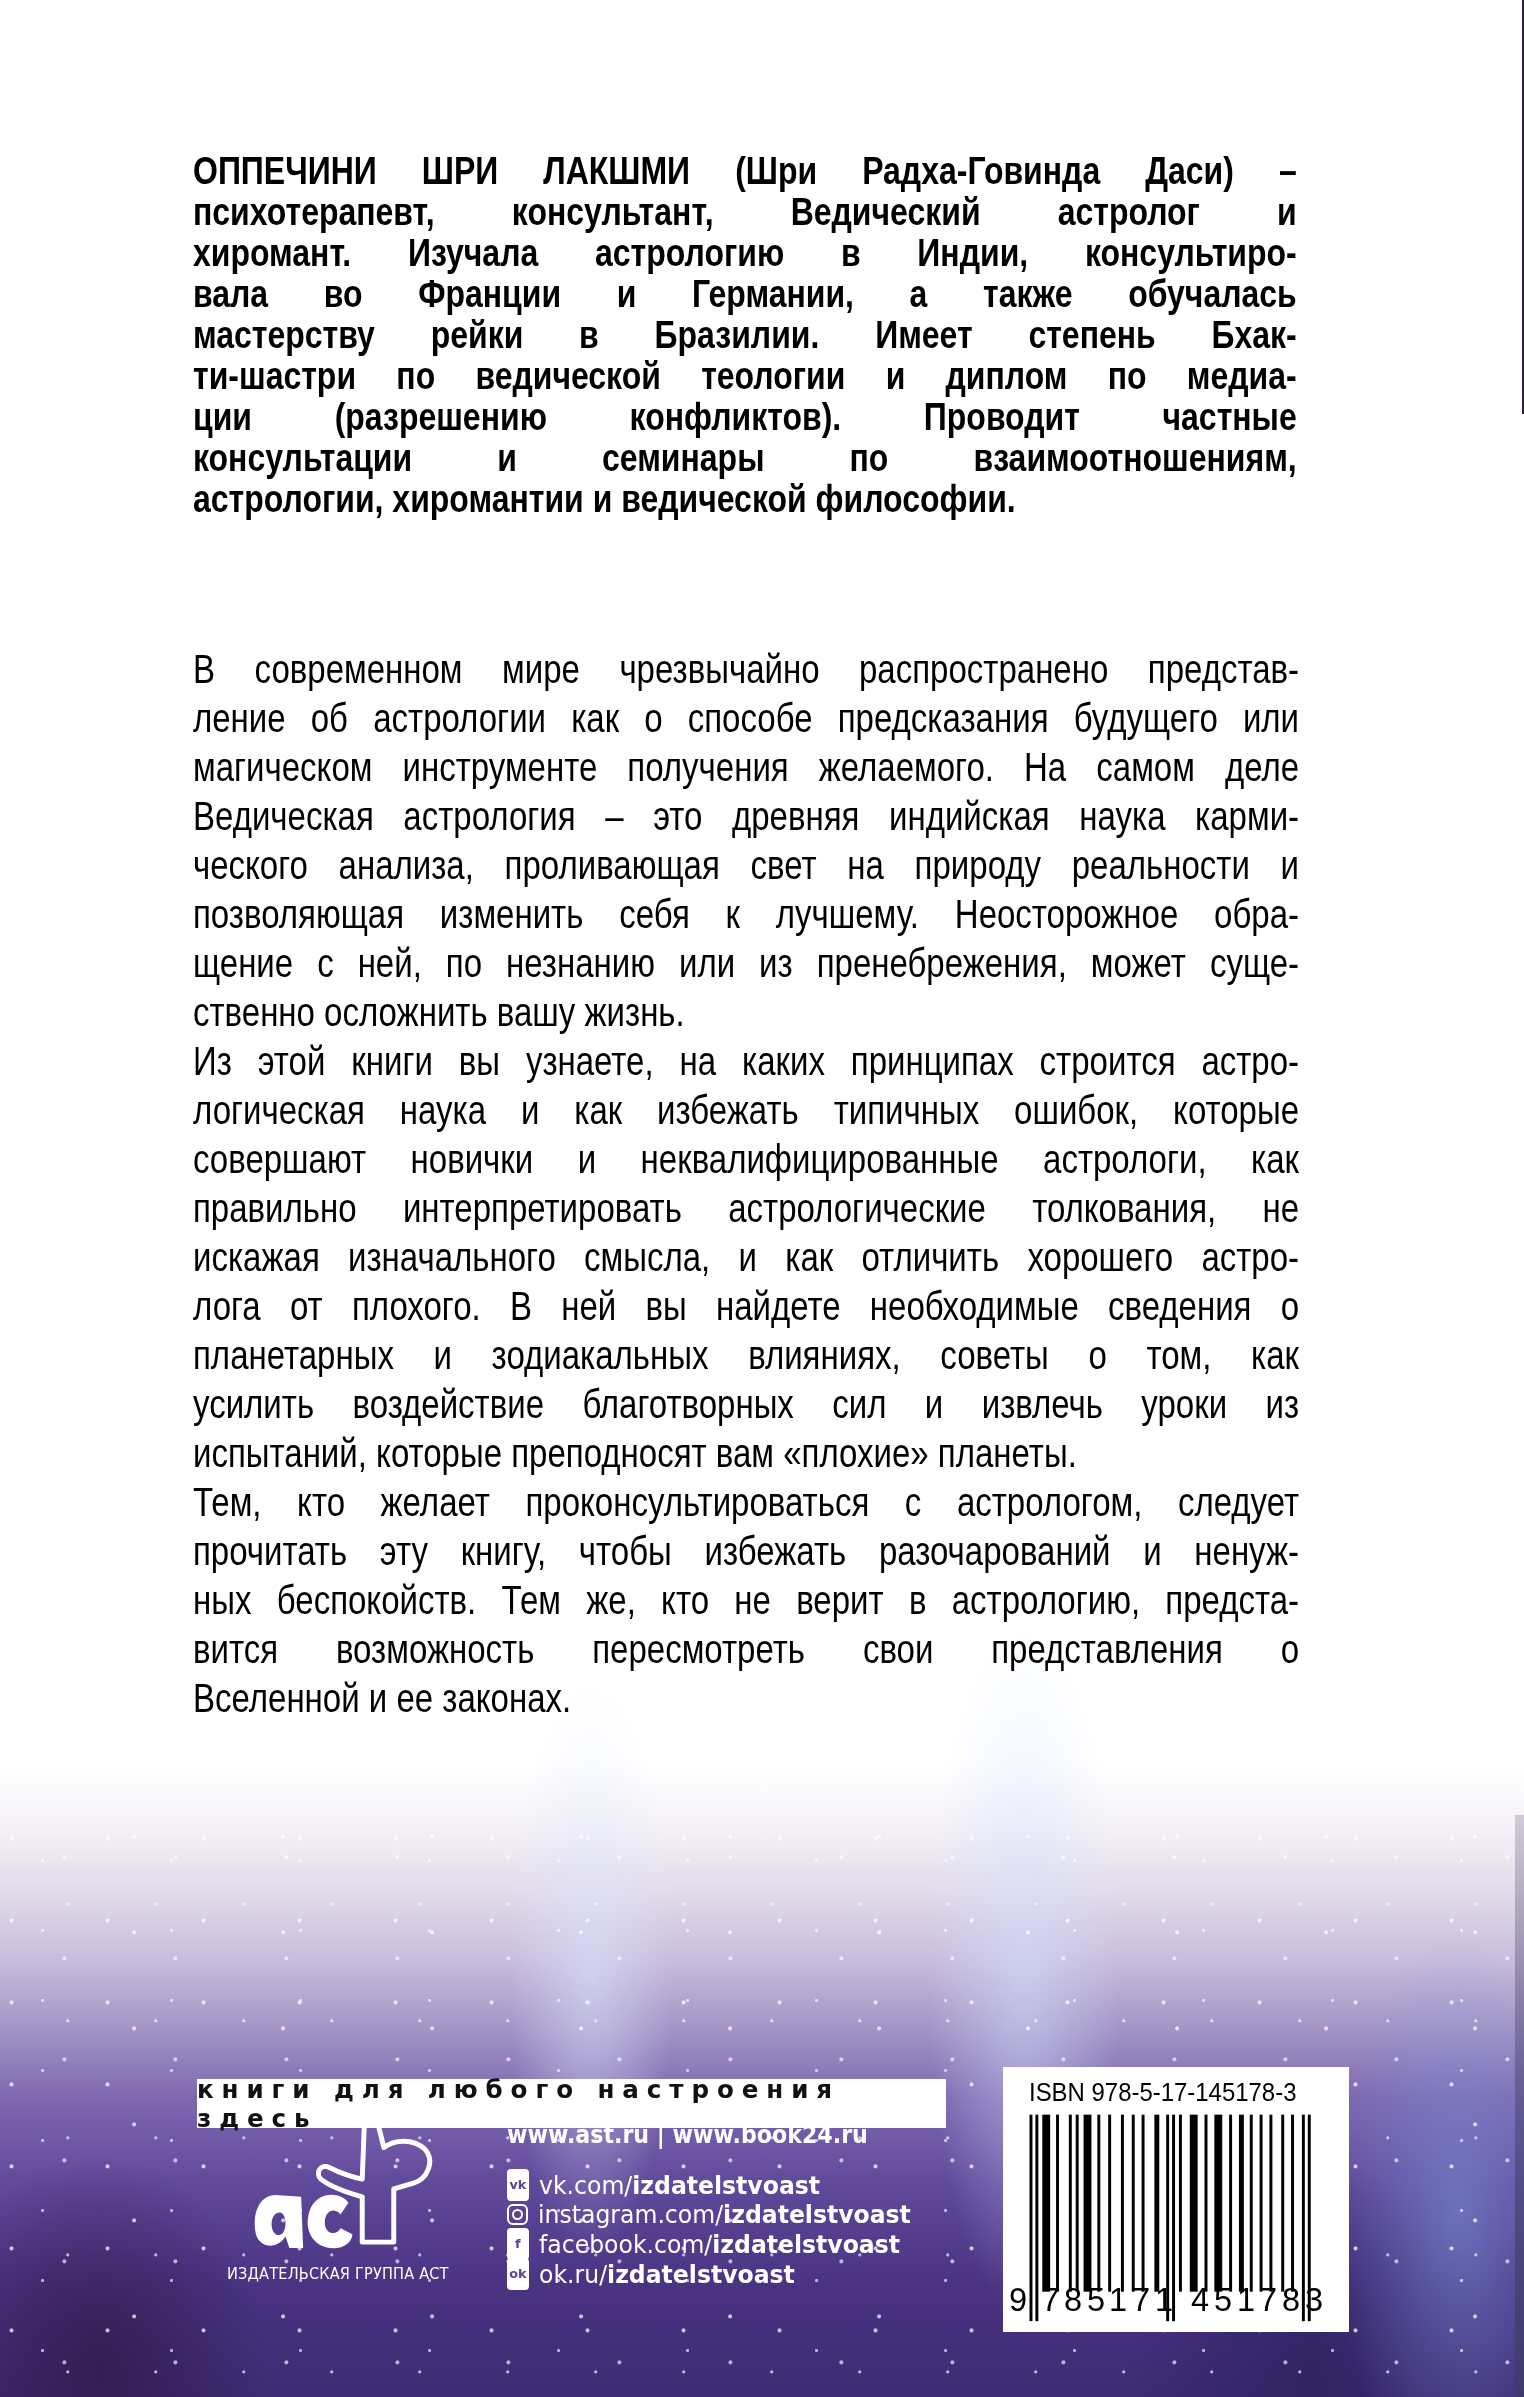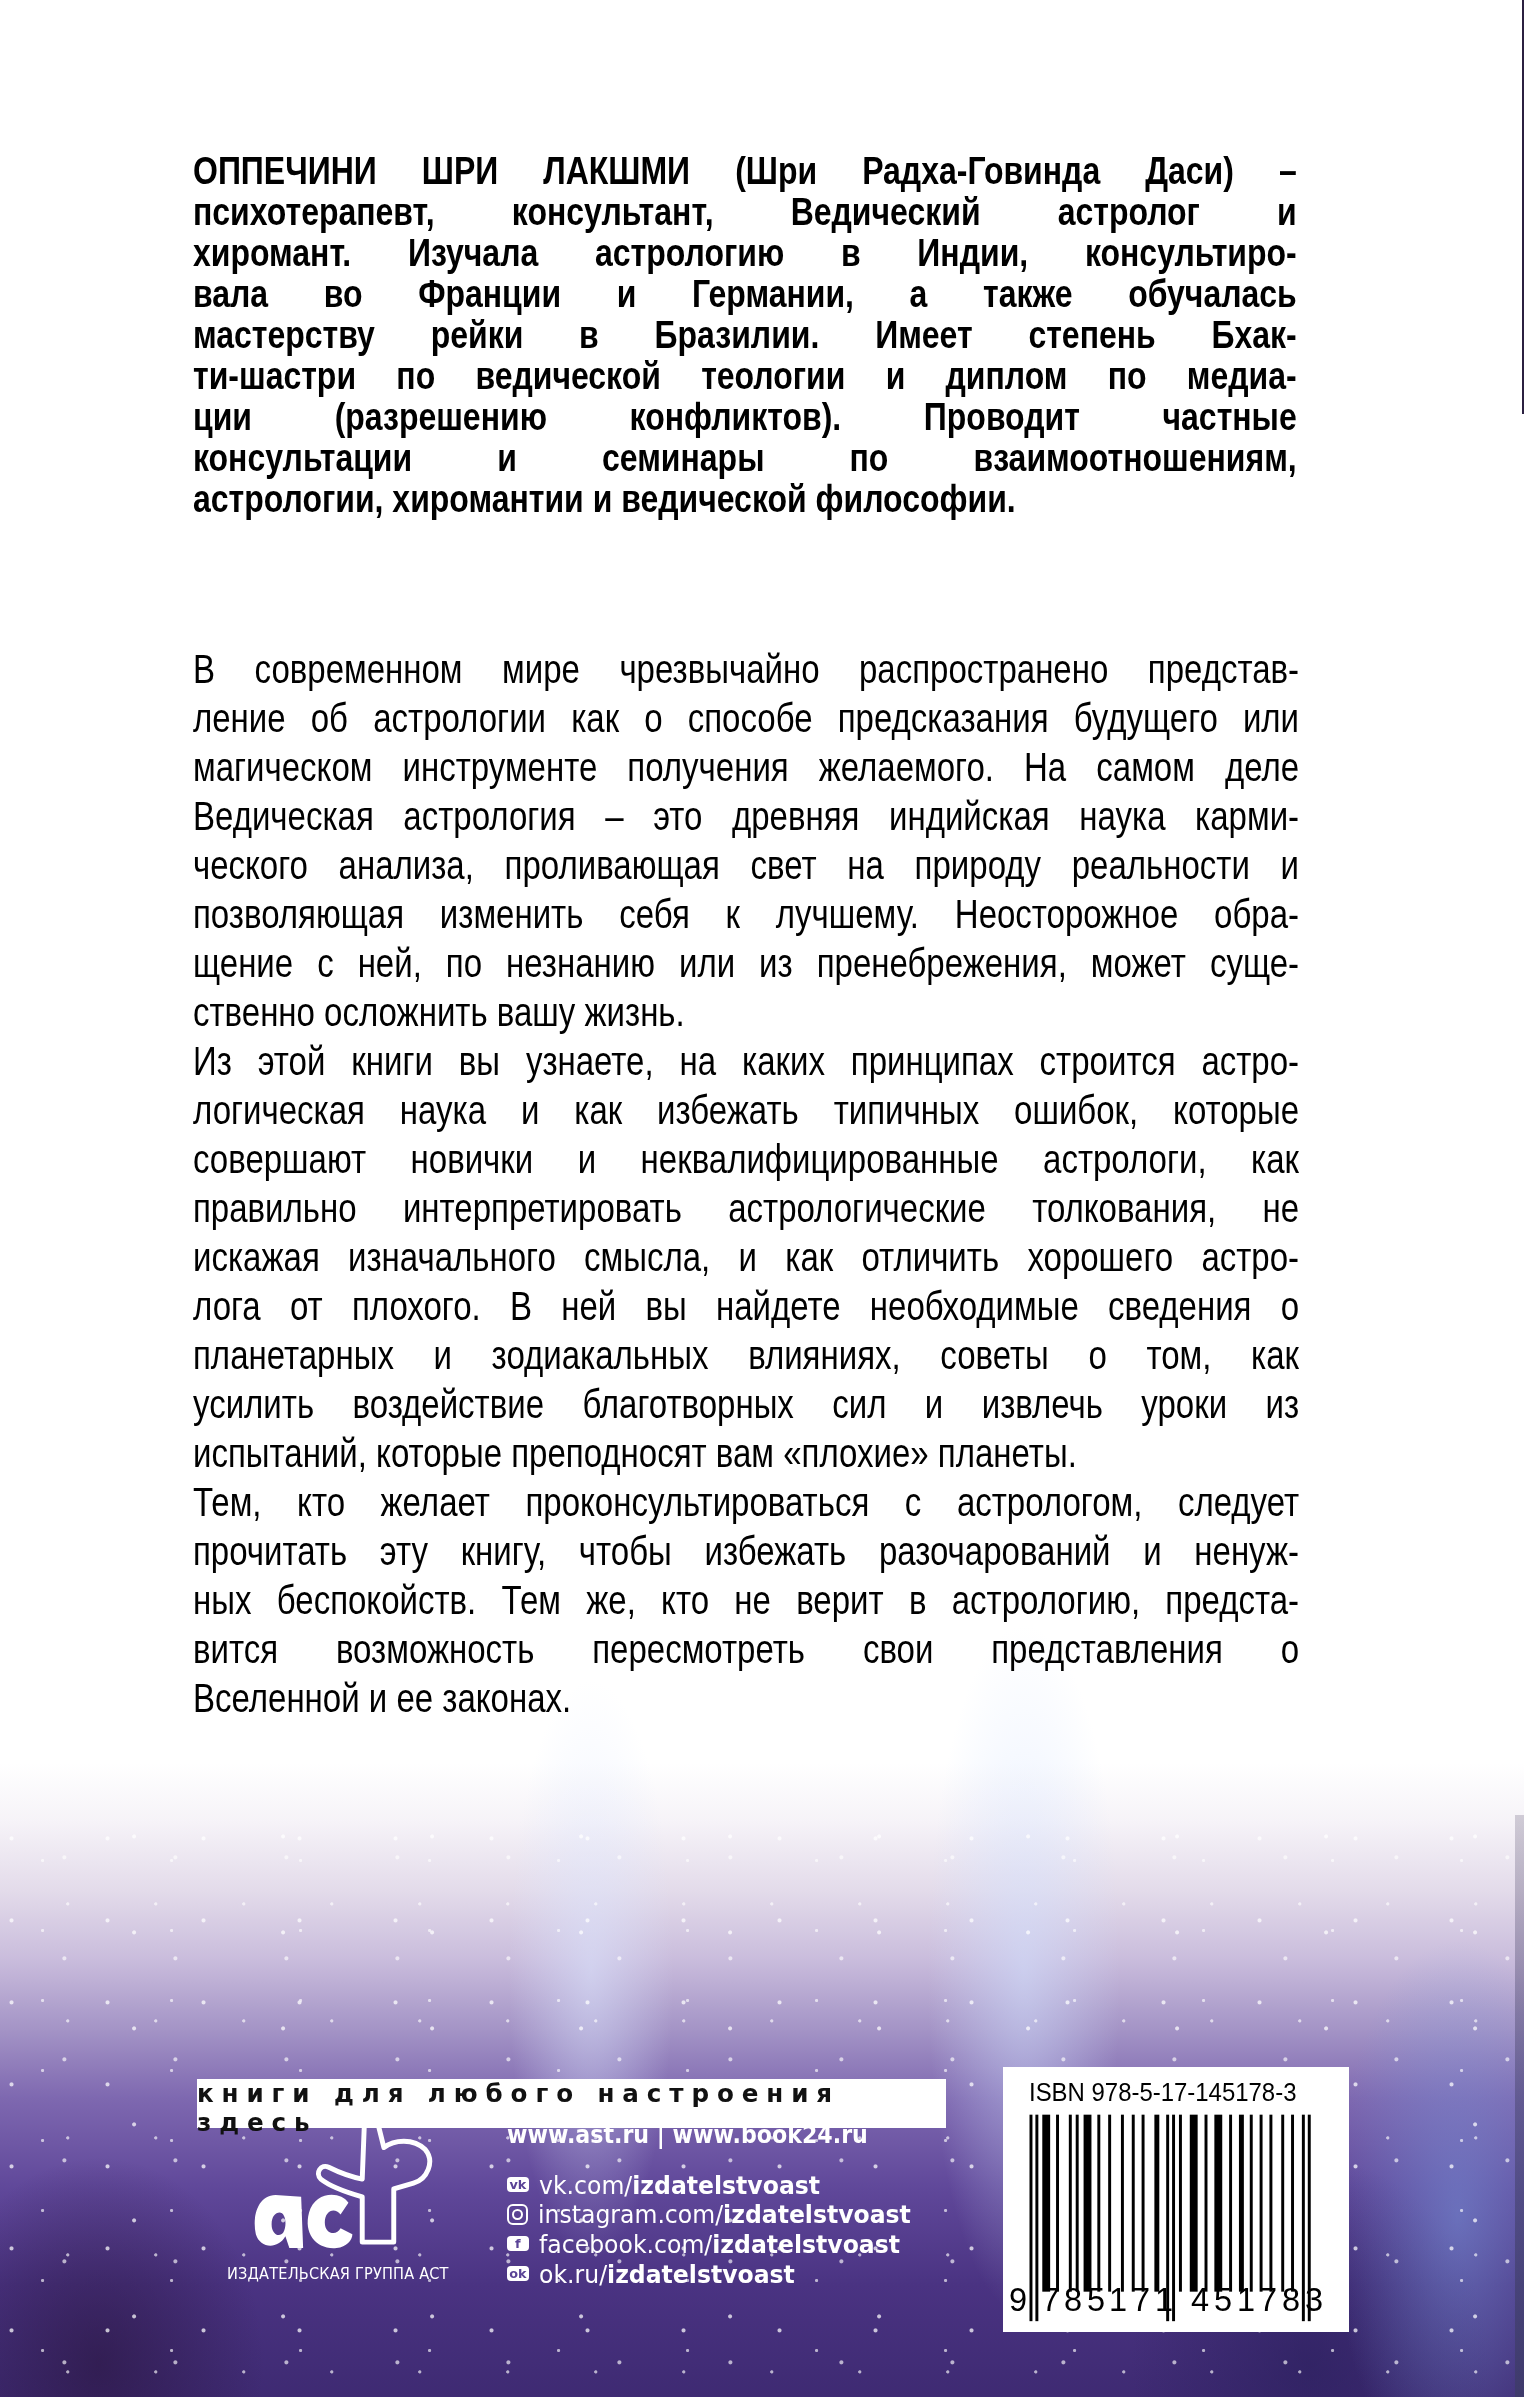--- a/index.html
+++ b/index.html
@@ -42,42 +42,42 @@
     font-family:"Liberation Sans", sans-serif; font-weight:normal;
     font-size:41px; line-height:49px; color:#000;
     transform-origin:0 0; transform:scaleX(0.805);
   }
   .line { display:block; text-align:justify; text-align-last:justify; white-space:nowrap; }
   .line.last { text-align-last:left; }
   .bio .line, .body-text .line { white-space:normal; }
 
   .tagline-box {
     position:absolute; left:197px; top:2079px; width:749px; height:49px;
-    background:#ffffff; display:flex; justify-content:center;
+    background:#ffffff; display:flex; align-items:center; justify-content:center;
   }
   .tagline {
     font-family:"DejaVu Sans", sans-serif; font-weight:bold; font-size:24.6px; letter-spacing:7.9px; color:#111;
   }
 
   .logo { position:absolute; left:246px; top:2118px; width:197px; height:138px; }
   .logo-label {
     position:absolute; left:227px; top:2264px; width:236px;
     font-family:"DejaVu Sans", sans-serif; font-size:15.8px; color:#ffffff; white-space:nowrap;
     transform-origin:0 0; transform:scaleX(0.92); letter-spacing:0.2px;
   }
 
   .sites {
     position:absolute; left:507px; top:2120px;
     font-family:"DejaVu Sans", sans-serif; font-weight:bold; font-size:24.6px; color:#ffffff; white-space:nowrap;
     transform-origin:0 0; transform:scaleX(0.9);
   }
   .socials { position:absolute; left:507px; top:2170px; }
   .social-row { display:flex; align-items:center; height:29.6px; white-space:nowrap; }
   .social-icon {
-    width:21.7px; height:15px; border-radius:3.9px; background:#ffffff; margin-right:10.8px;
+    width:21.7px; height:32px; border-radius:3.9px; background:#ffffff; margin-right:10.8px;
     display:flex; align-items:center; justify-content:center;
     font-family:"DejaVu Sans", sans-serif; font-weight:bold; font-size:12.8px; color:#5a4396; flex:none;
   }
   .social-icon.outline { background:transparent; border:2.5px solid #ffffff; width:16.7px; height:16.7px; border-radius:5.9px; }
   .social-icon.outline::after { content:""; width:6.9px; height:6.9px; border:2.5px solid #fff; border-radius:50%; }
   .social-text { font-family:"DejaVu Sans", sans-serif; font-size:25.6px; color:#ffffff; transform-origin:0 50%; transform:scaleX(0.92); display:inline-block; }
   .social-text b { font-weight:bold; }
 
   .isbn-box {
     position:absolute; left:967px; top:2067px; width:346px; height:265px; background:#ffffff;margin-left:36px;

